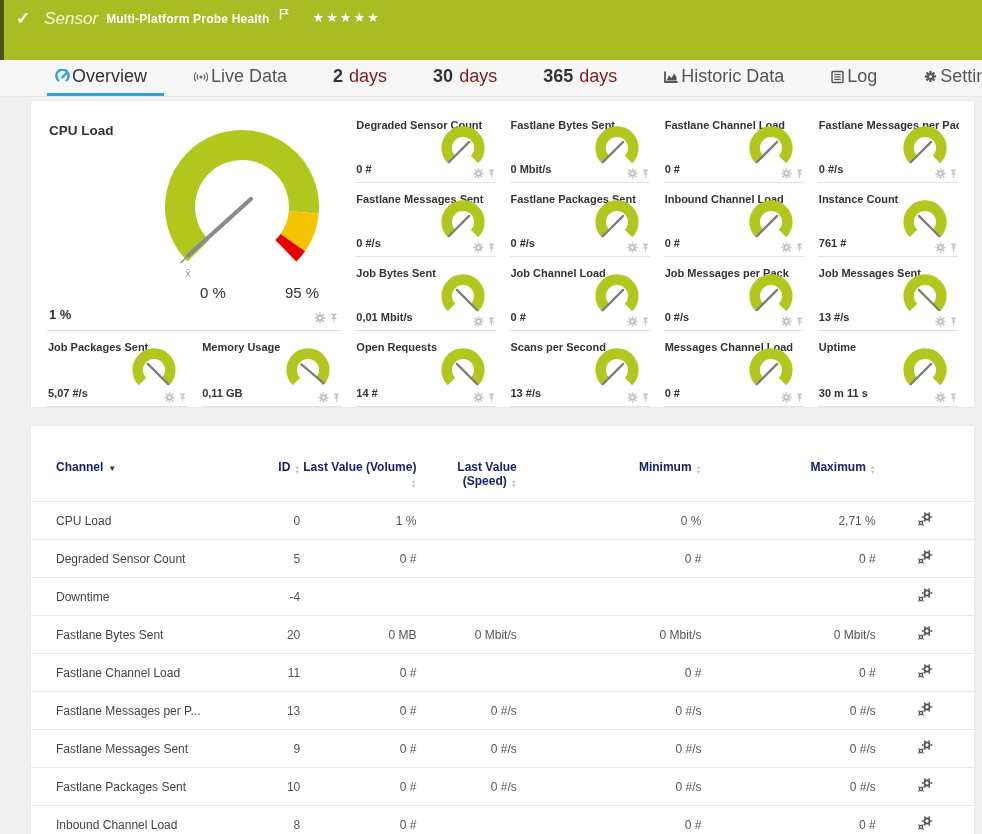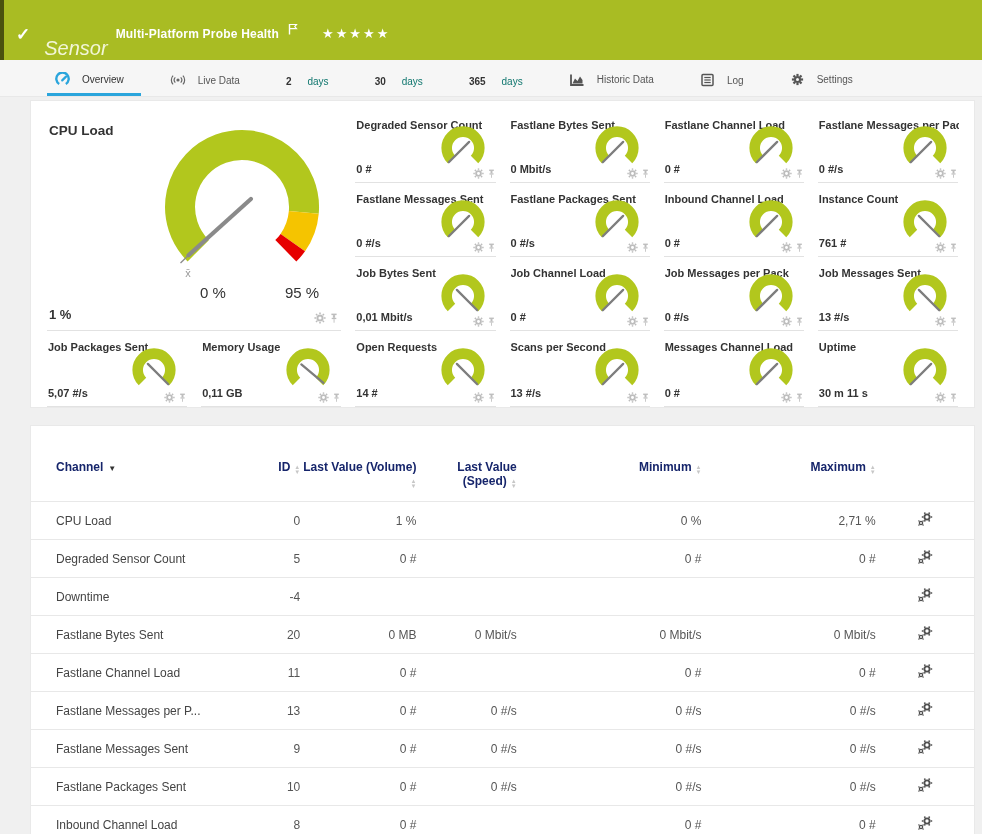--- a/index.html
+++ b/index.html
@@ -4,36 +4,36 @@
 <style>
   * { margin:0; padding:0; box-sizing:border-box; }
   html,body { width:982px; height:834px; overflow:hidden; background:#f0f0f0;
               font-family:"Liberation Sans", sans-serif; }
 
   
   .topbar { position:relative; height:60px; background:#a9bc23; color:#fff; padding:8px 0 0 12px; }
   .topbar .edge { position:absolute; left:0; top:0; width:4px; height:60px; background:#4a520e; }
   .topbar-row { display:flex; align-items:center; gap:8px; }
   .check-ic { font-size:17px; font-weight:bold; margin-left:4px; }
-  .kind { font-style:italic; font-size:20px; color:#f2f6d8; margin-left:6px;margin-top:29px; }
+  .kind { font-style:italic; font-size:17px; color:#f2f6d8; margin-left:6px; }
   .ttl { font-size:12px; font-weight:bold; letter-spacing:.2px; }
   .flag-ic { margin:-8px 2px 0 1px; }
   .stars { font-size:13px; letter-spacing:2px; margin-left:14px; margin-top:-2px; }
   .okbadge { font-size:12px; font-weight:bold; margin:5px 0 0 55px; }
 
   
   .tabs { height:37px; background:#f6f6f6; border-bottom:1px solid #e8e8e8;
           display:flex; align-items:flex-end; padding-left:55px; gap:0; }
-  .tab { display:flex; align-items:center; gap:12px; font-size:10px; color:#555;
+  .tab { display:flex; align-items:center; gap:2px; font-size:18px; color:#555;
          padding:0 23px 9px 23px; cursor:pointer; position:relative; white-space:nowrap; }
   .tab:first-child { padding-left:0; }
   .tab.active { color:#333; }
   .tab.active::after { content:""; position:absolute; left:-8px; right:6px; bottom:0; height:3px; background:#2aa5dc; }
   .tnum { font-weight:bold; color:#333; margin-right:4px; }
-  .tunit { color:#0f766e; }
+  .tunit { color:#7f1d1d; }
   .tab svg { flex:0 0 auto; }
 
   
   .panel { background:#fff; border:1px solid #e9e9e9; margin-left:30px; width:945px; }
   .gauges-panel { margin-top:3px; height:308px; }
   .table-panel  { margin-top:17px; height:500px; }
 
   
   .ggrid { display:grid; grid-template-columns:repeat(6,1fr); grid-template-rows:74px 74px 74px 76px;
            column-gap:14px; padding:8px 16px 0 16px; height:100%; }

